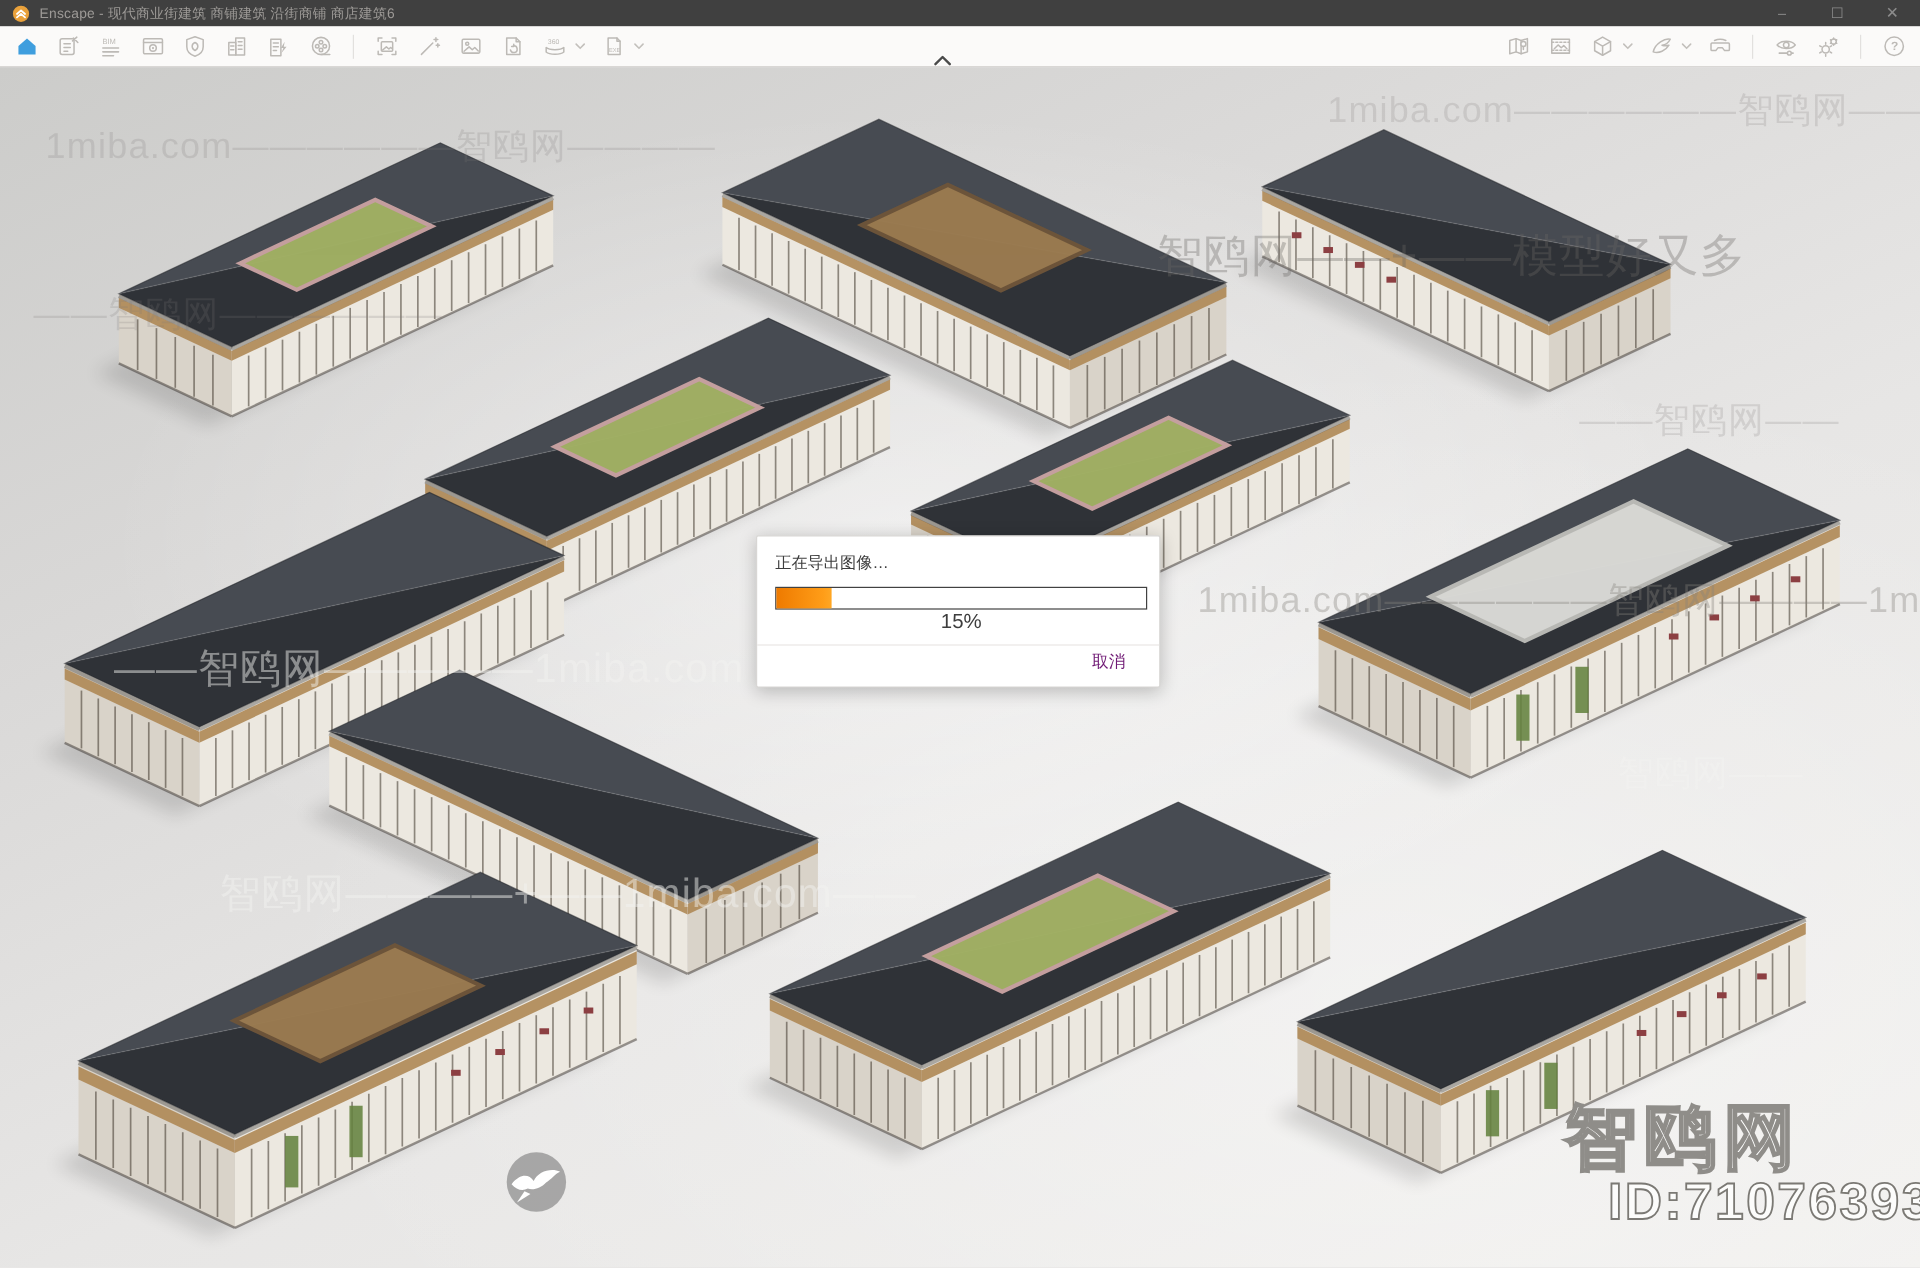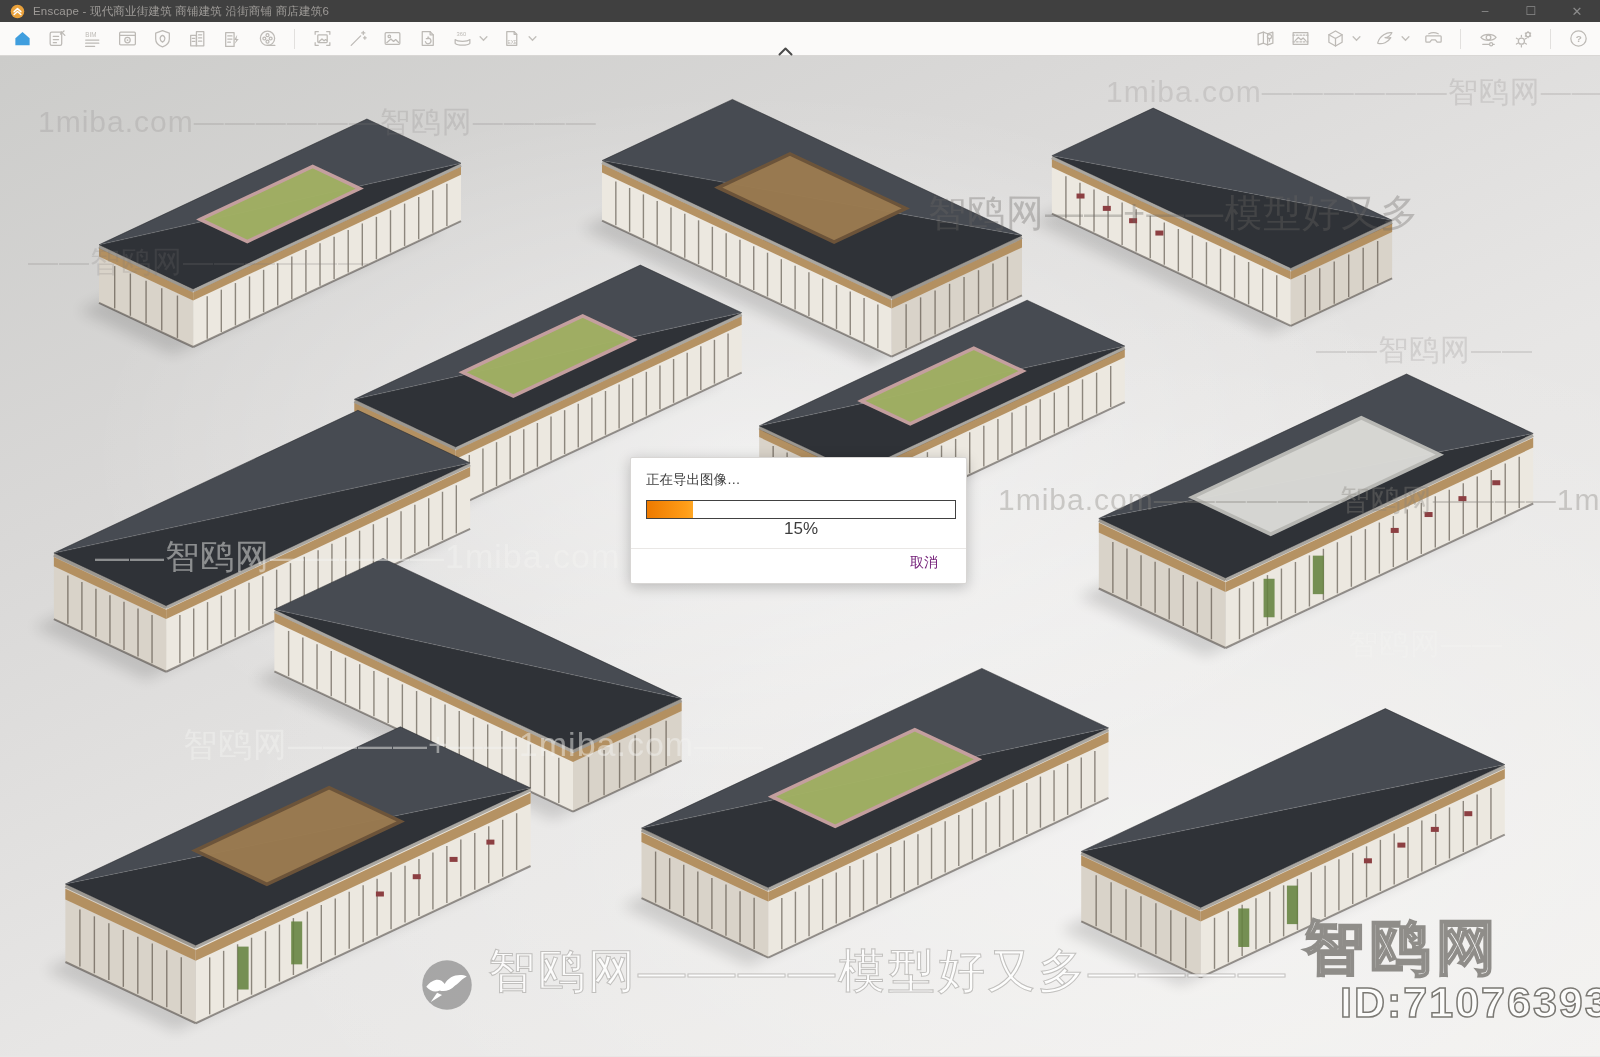--- a/index.html
+++ b/index.html
@@ -31,34 +31,34 @@
   .canvas{position:relative;width:1600px;height:1000px;overflow:hidden;
     background:
       radial-gradient(950px 520px at 47% 40%, rgba(255,255,255,.50), rgba(255,255,255,0) 70%),
       radial-gradient(1300px 750px at 72% 78%, rgba(255,255,255,.38), rgba(255,255,255,0) 72%),
       linear-gradient(155deg,#ccccca 0%,#d9d8d7 28%,#e7e6e5 58%,#f1f0ee 100%);}
   #scene{position:absolute;left:0;top:0;}
 
   
   .wm{position:absolute;white-space:nowrap;pointer-events:none;letter-spacing:1px;}
   .wm.faint{color:rgba(125,122,118,.20);}
-  .wm.medium{color:rgba(105,102,99,.34);}
+  .wm.medium{color:rgba(105,102,99,.34);margin-left:36px;}
   .wm.lightdark{color:rgba(242,242,240,.48);}
   .wm.medfaint{color:rgba(132,130,126,.36);}
   .brand-bottom{position:absolute;white-space:nowrap;pointer-events:none;
     color:rgba(255,255,255,.82);-webkit-text-stroke:1px rgba(150,148,144,.55);
     letter-spacing:3px;}
   .bird-badge{position:absolute;pointer-events:none;}
   .brand-big{position:absolute;white-space:nowrap;pointer-events:none;font-weight:bold;
     color:#fdfdfc;-webkit-text-stroke:2px #8f8d89;letter-spacing:6px;}
   .id-label{position:absolute;white-space:nowrap;pointer-events:none;font-weight:bold;
     color:#fcfcfb;-webkit-text-stroke:1.5px #7b7974;letter-spacing:2px;}
 
   
-  .dialog{position:absolute;left:630px;top:401px;width:337px;height:127px;background:#fff;
+  .dialog{position:absolute;left:630px;top:390px;width:337px;height:127px;background:#fff;
     border:1px solid #d8d6d4;border-radius:2px;box-shadow:0 3px 14px rgba(0,0,0,.22);z-index:20;}
   .dlg-title{position:absolute;left:15px;top:13px;font-size:13.5px;color:#3d3d3d;}
   .dlg-bar{position:absolute;left:15px;top:42px;width:310px;height:19px;
     border:1.5px solid #414141;background:#fff;}
   .dlg-fill{height:100%;background:linear-gradient(90deg,#ee7a00 0%,#ff9d18 85%,#ffa724 100%);}
   .dlg-pct{position:absolute;left:15px;top:61px;width:310px;text-align:center;
     font-size:17px;color:#3d3d3d;}
   .dlg-div{position:absolute;left:0;right:0;top:90px;height:1px;background:#e9e7e5;}
   .dlg-cancel{position:absolute;right:24px;bottom:9px;background:none;border:none;
     font-family:inherit;font-size:14px;color:#701a75;padding:2px 4px;cursor:pointer;}
@@ -782,21 +782,20 @@
         <div class="wm lightdark" style="left: 183px; top: 666px; font-size: 34px;">智鸥网————+——1miba.com——</div>
       </div>
 
     <span class="bird-badge" style="left:420px;top:902px;">
       <svg width="54" height="54" viewBox="0 0 24 24">
         <circle cx="12" cy="12" r="11" fill="rgba(140,140,140,.72)"></circle>
         <path d="M2.8 12.8 C6 8.8 9.2 9 11 11.6 C12.6 8 17.6 6.6 20.8 8.2 C18.6 9.2 17.6 11 15.6 12.2 C13.6 14.4 10.6 15.2 8.8 14.4 C7 15.4 4.6 15 2.8 12.8 Z" fill="#fff"></path>
         <path d="M7.6 15.4 L4.8 19.6 L9.8 16.4 Z" fill="#fff"></path>
       </svg>
     </span>
-    <span class="brand-bottom" style="left:488px;top:884px;font-size:47px;">智鸥网————模型好又多————</span>
 
     <span class="brand-big" style="left:1304px;top:852px;font-size:60px;">智鸥网</span>
     <span class="id-label" style="left:1340px;top:922px;font-size:43px;">ID:710763935</span>
 
     <div class="dialog">
       <div class="dlg-title">正在导出图像…</div>
       <div class="dlg-bar">
         <div class="dlg-fill" id="dlg-fill" style="width: 15%;"></div>
       </div>
       <div class="dlg-pct">15%</div>

